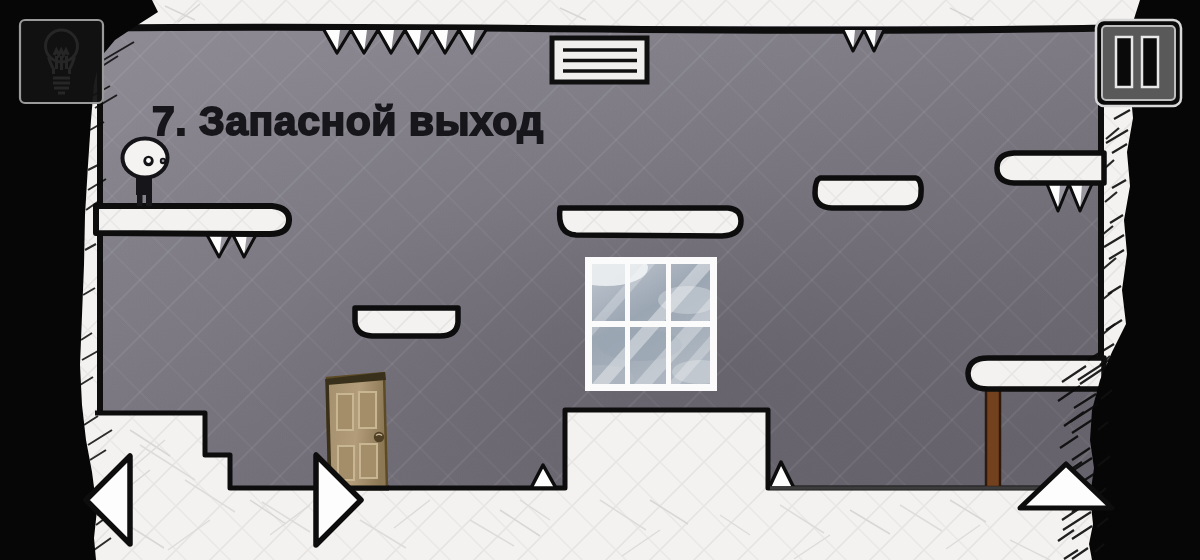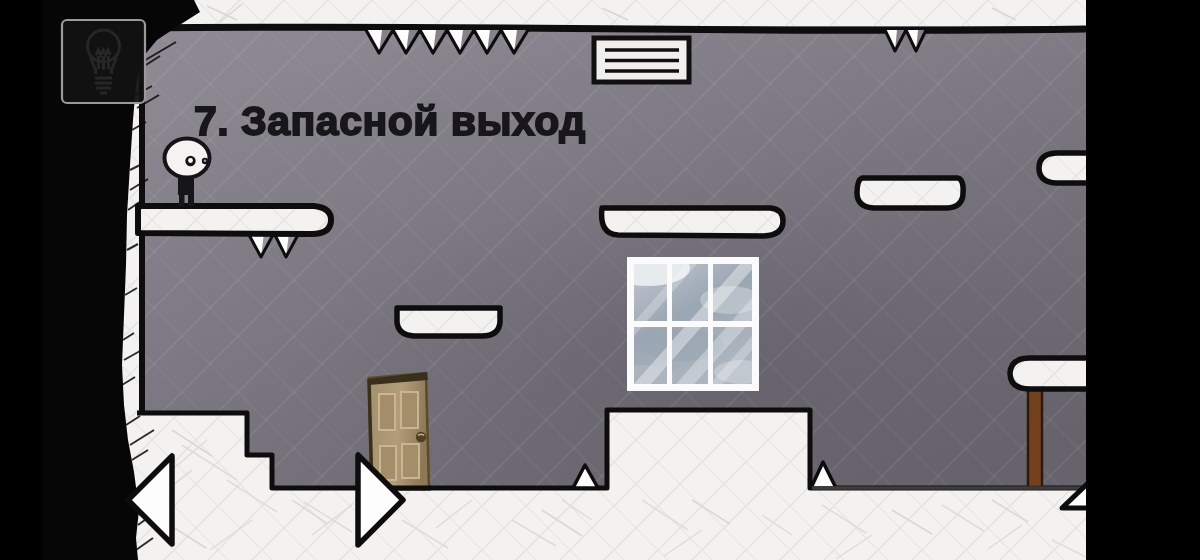--- a/index.html
+++ b/index.html
@@ -1,17 +1,17 @@
 <!DOCTYPE html>
 <html><head>
 <meta charset="utf-8">
 <style>
   html,body{margin:0;padding:0;background:#000;}
-  #stage{position:relative;width:1044px;height:560px;overflow:hidden;background:#fff;
-         font-family:"Liberation Sans", sans-serif;margin-left:42px;}
+  #stage{position:relative;width:1200px;height:560px;overflow:hidden;background:#fff;
+         font-family:"Liberation Sans", sans-serif;}
   svg{display:block;}
 </style>
 </head>
 <body>
 <div id="stage">
 <svg width="1200" height="560" viewBox="0 0 1200 560" xmlns="http://www.w3.org/2000/svg">
 <defs>
   <linearGradient id="wallGrad" x1="0" y1="0" x2="0.8" y2="1">
     <stop offset="0" stop-color="#8e8b94"></stop>
     <stop offset="0.45" stop-color="#7f7c86"></stop>

